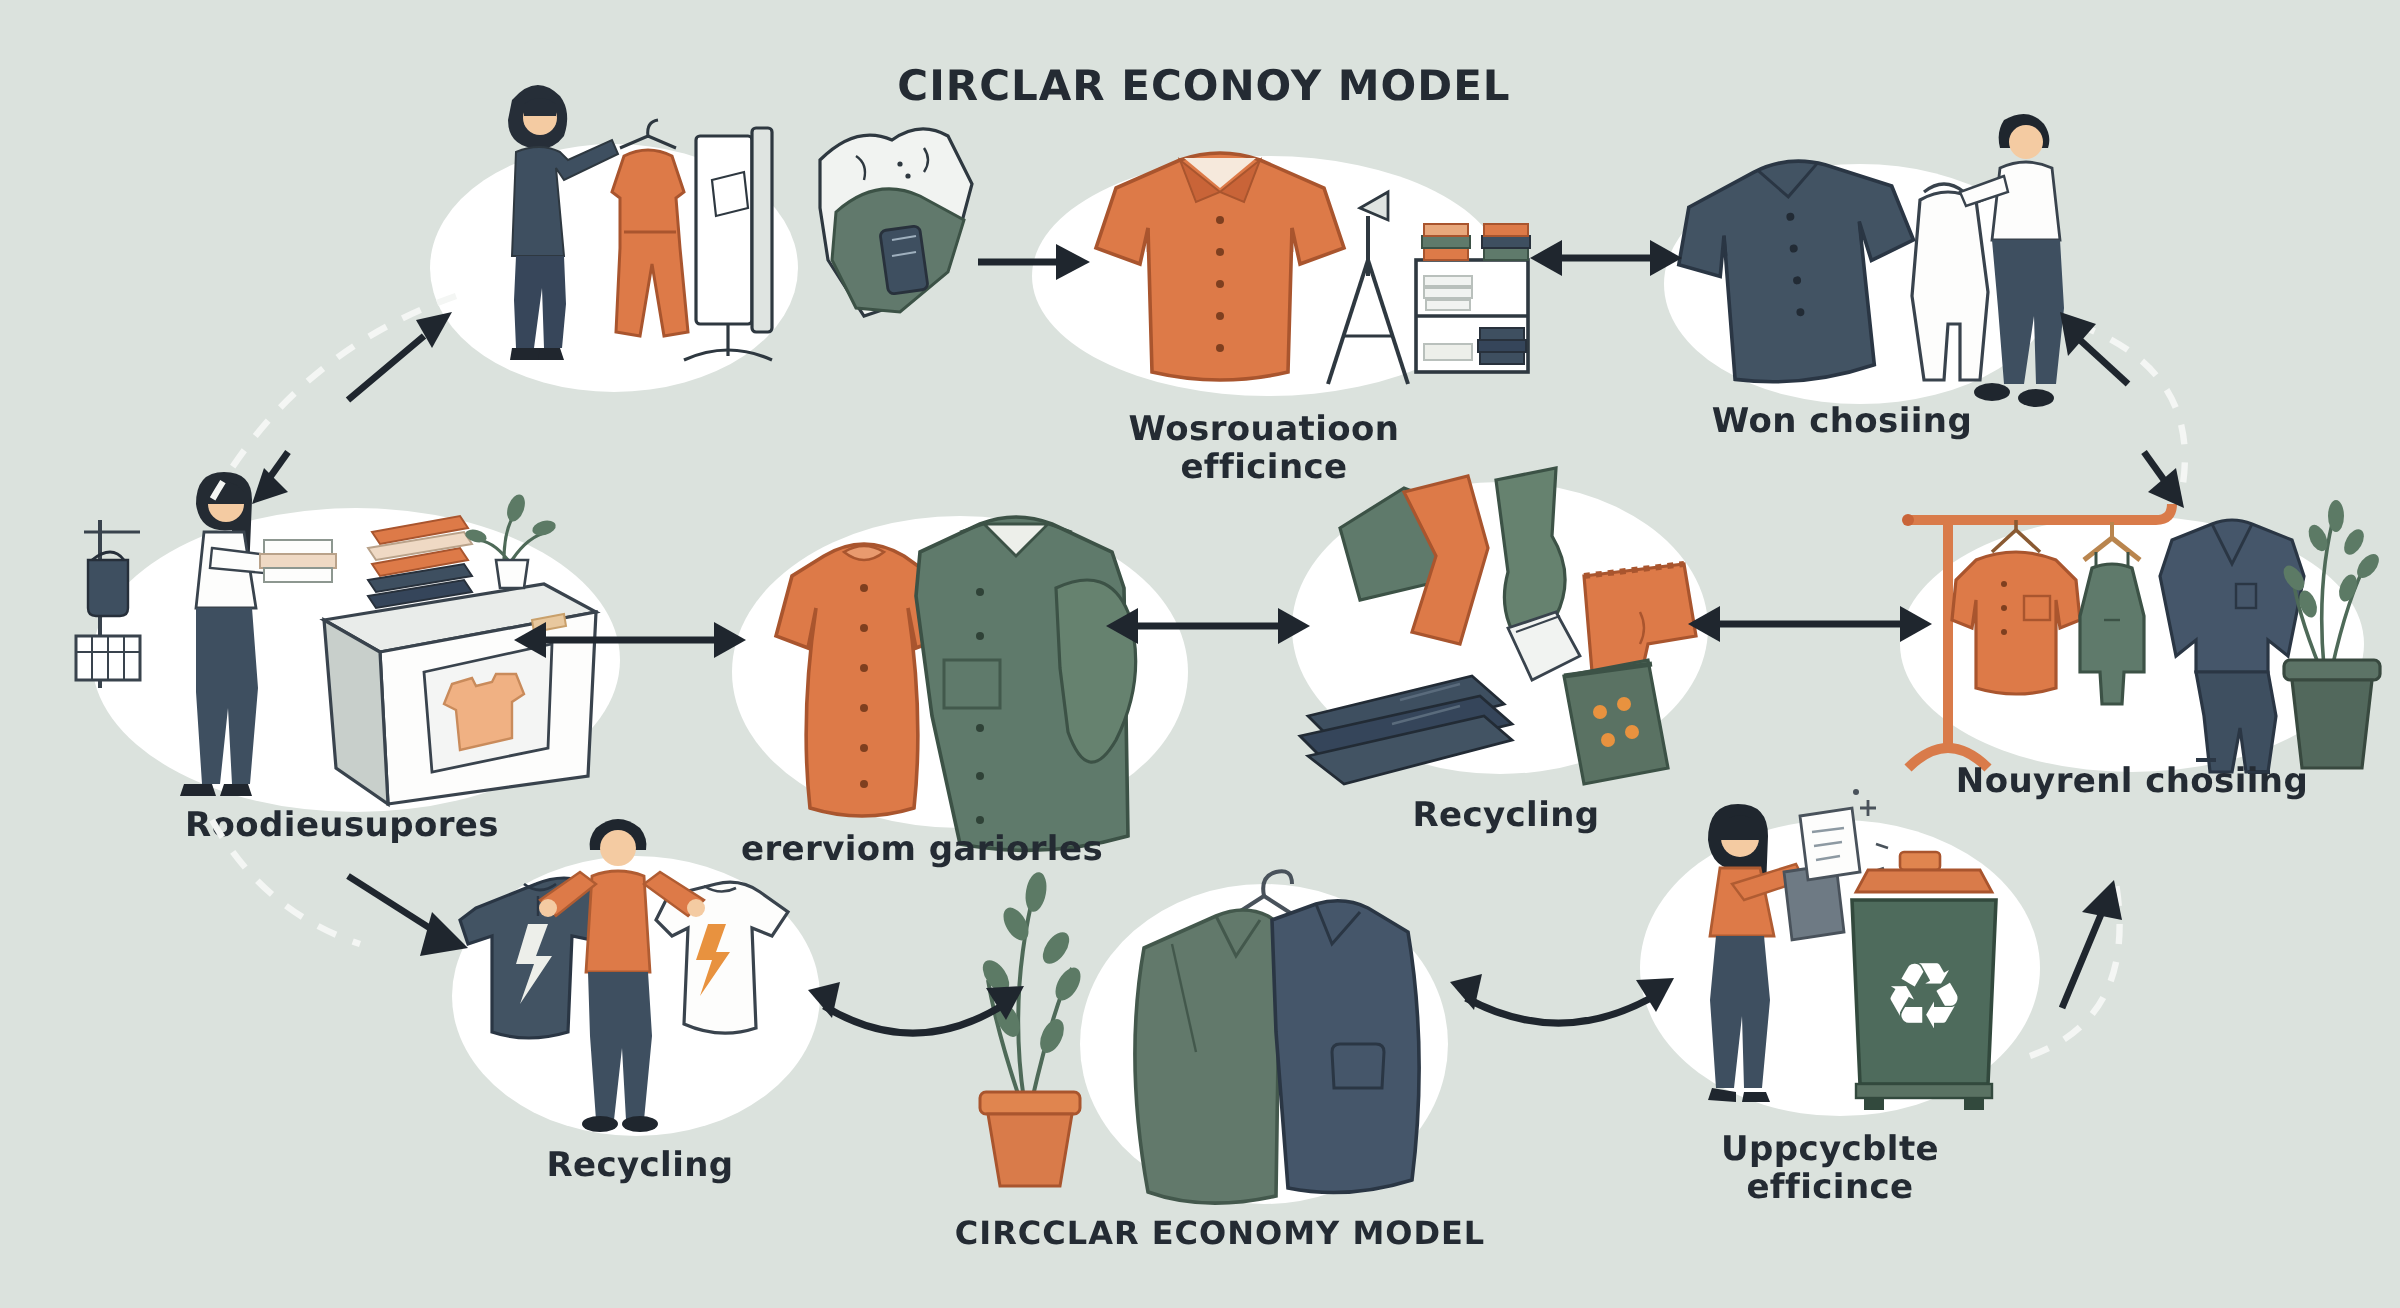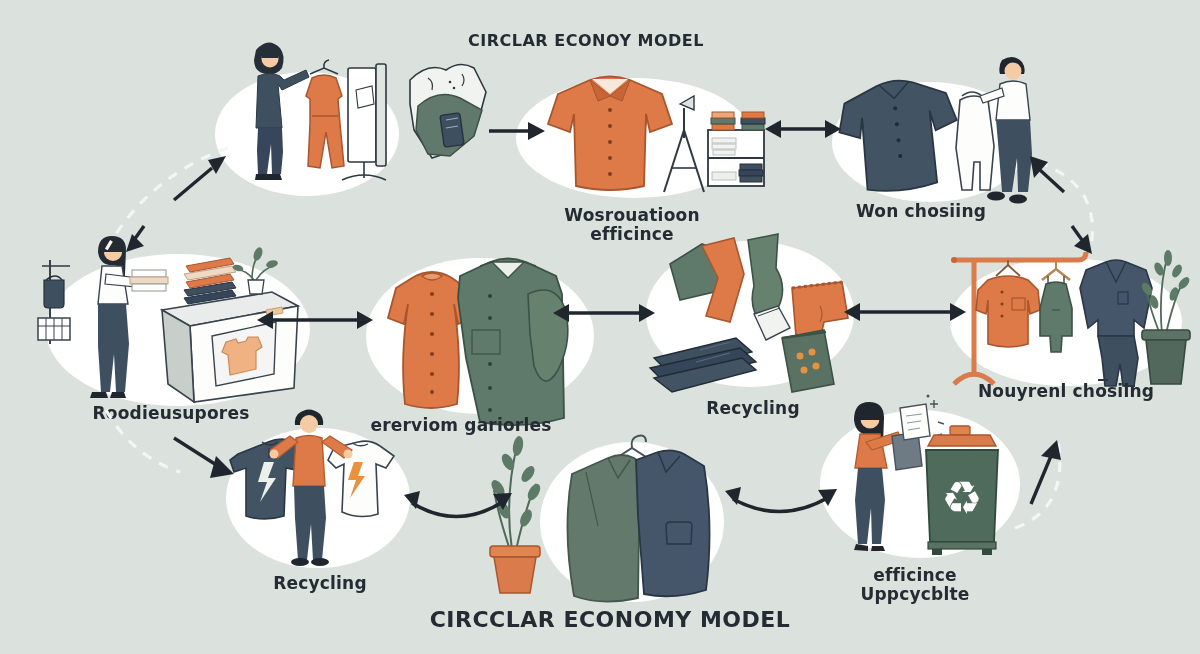--- a/index.html
+++ b/index.html
@@ -11,22 +11,22 @@
   .abs{position:absolute;}
   svg{display:block;overflow:visible;}
   .label{
     position:absolute;width:200px;text-align:center;
     font-weight:700;font-size:17px;line-height:19px;color:#242B33;letter-spacing:.2px;
   }
   .title{
     position:absolute;width:420px;text-align:center;
     font-weight:700;color:#242B33;letter-spacing:.5px;
   }
-  #title-top{left:376px;top:31px;font-size:16px;}
-  #title-bottom{left:400px;top:607px;font-size:22px;}
+  #title-top{left:392px;top:31px;font-size:21px;}
+  #title-bottom{left:400px;top:607px;font-size:16px;}
 </style>
 </head>
 <body>
 
 <div id="canvas">
 
   <div id="title-top" class="title">CIRCLAR ECONOY MODEL</div>
   <div id="title-bottom" class="title">CIRCCLAR ECONOMY MODEL</div>
 
   <svg class="abs" style="left:212px;top:28px" width="195" height="172" viewBox="0 0 195 172">
@@ -374,22 +374,22 @@
       <rect x="134" y="34" width="20" height="9" rx="2" fill="#E0854F" stroke="#A9552E" stroke-width="1.3"></rect>
       <polygon points="112,54 180,54 174,43 118,43" fill="#D97B4A" stroke="#A9552E" stroke-width="1.4"></polygon>
       <path d="M110 58 h72 l-4 92 h-64 Z" fill="#4E6B5C" stroke="#32493D" stroke-width="1.8"></path>
       <text x="146" y="122" font-size="46" fill="#ffffff" text-anchor="middle" font-family="DejaVu Sans, sans-serif">♻</text>
       <rect x="112" y="150" width="68" height="7" fill="#5A7263" stroke="#32493D" stroke-width="1.2"></rect>
       <rect x="116" y="157" width="10" height="6" fill="#32493D"></rect>
       <rect x="166" y="157" width="10" height="6" fill="#32493D"></rect>
     </g>
   </svg>
   <div class="label" style="left:815px;top:566px">
+    <span style="display:block">Uppcycblte</span>
     <span style="display:block">efficince</span>
-    <span style="display:block">Uppcycblte</span>
   </div>
 
   <svg class="abs" style="left:486px;top:118px" width="60" height="26" viewBox="0 0 60 26">
     <line x1="3" y1="13" x2="44" y2="13" stroke="#1F262E" stroke-width="3.6"></line>
     <polygon points="42,4 59,13 42,22" fill="#1F262E"></polygon>
   </svg>
 
   <svg class="abs" style="left:764px;top:115px" width="78" height="28" viewBox="0 0 78 28">
     <line x1="15" y1="14" x2="63" y2="14" stroke="#1F262E" stroke-width="3.6"></line>
     <polygon points="17,5 1,14 17,23" fill="#1F262E"></polygon>

